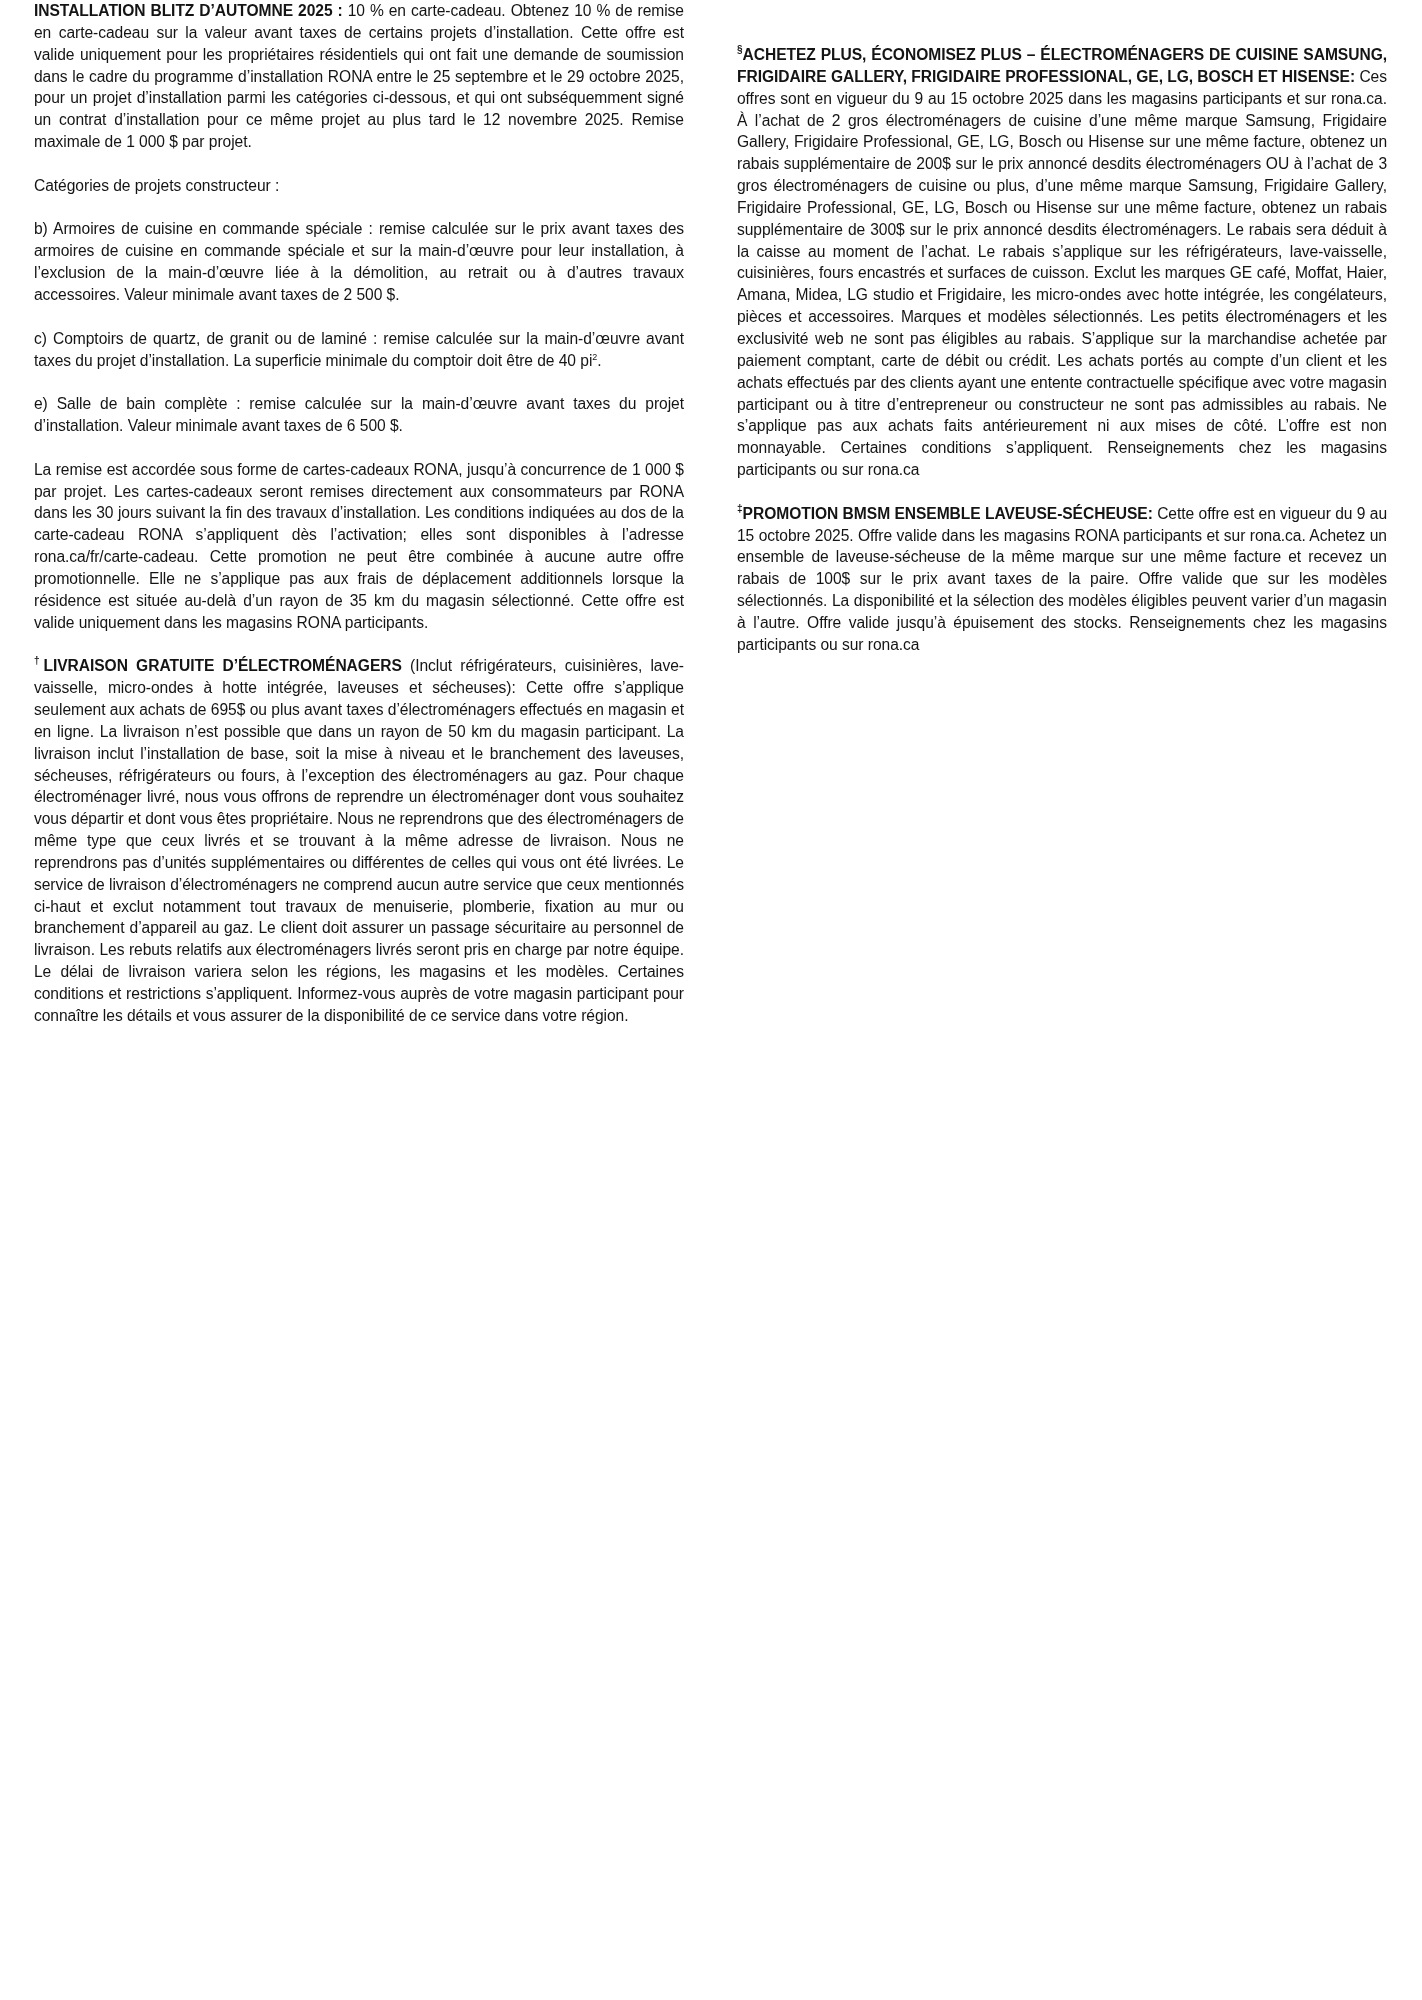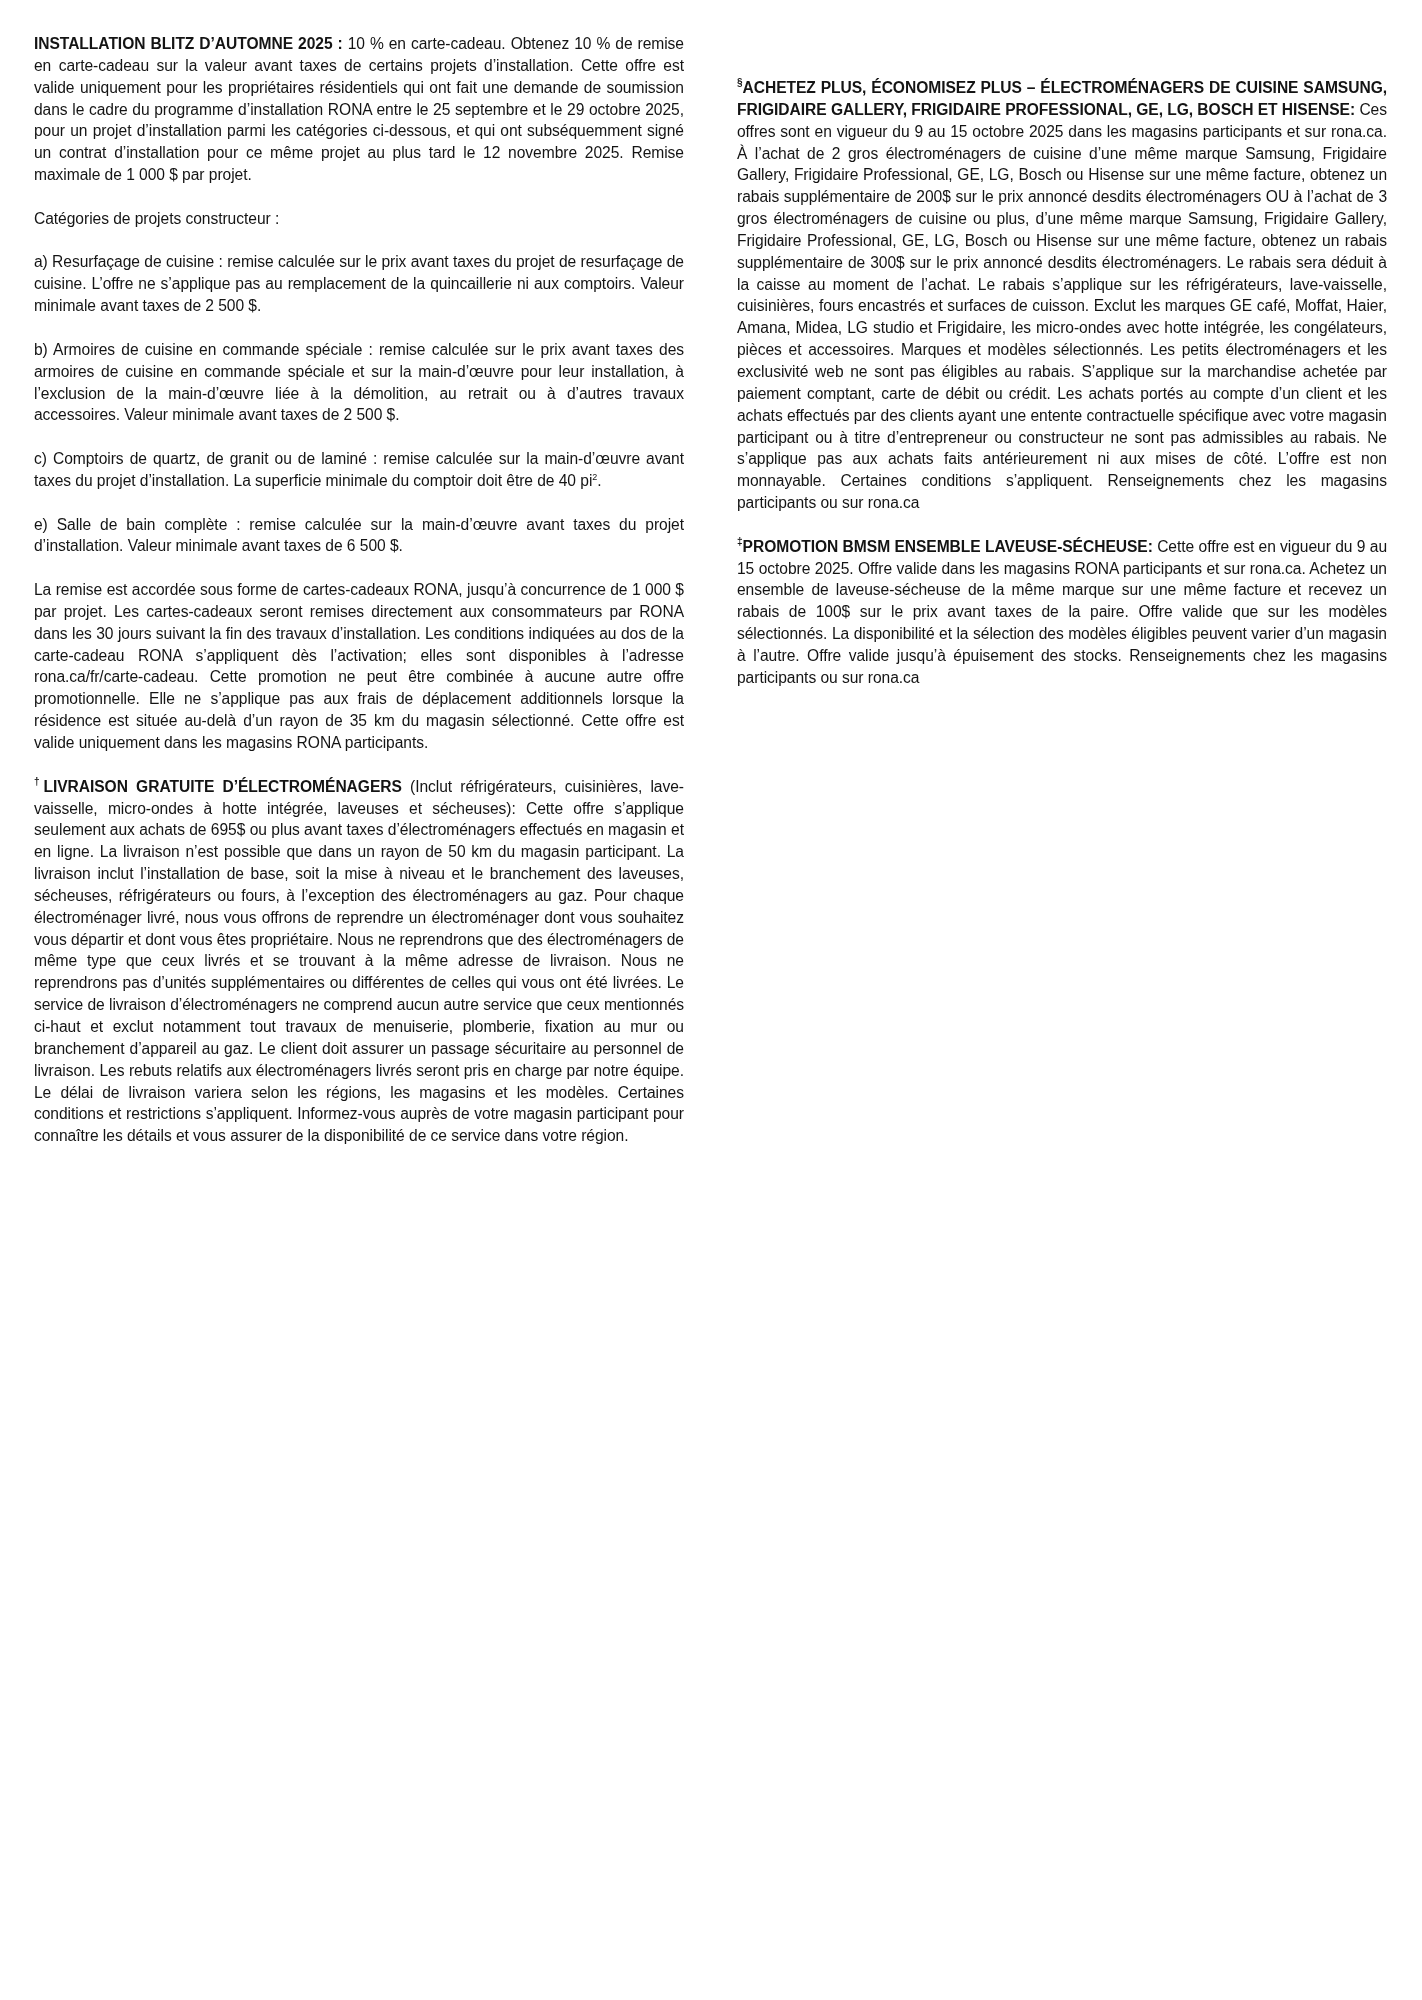--- a/index.html
+++ b/index.html
@@ -10,21 +10,21 @@
     body {
       width: 1422px;
       height: 2000px;
       position: relative;
       overflow: hidden;
       font-family: "Liberation Sans", "DejaVu Sans", sans-serif;
       color: #141414;
     }
     .column {
       position: absolute;
-      top: 33px;
+      top: 0;
       width: 650px;
       font-size: 15.6px;
       line-height: 21.85px;
       text-align: justify;
       letter-spacing: -0.05px;
     }
     .col-left { left: 34px; }
     .col-right { left: 737px; margin-top: 44px; }
     .para {
       margin: 0 0 21.85px 0;
@@ -53,21 +53,20 @@
 <body>
 
 <div class="column col-left">
 
   <p class="para last-line-left">
     <span class="bold">INSTALLATION BLITZ D’AUTOMNE 2025 :</span><span> 10 % en carte-cadeau. Obtenez 10 % de remise en carte-cadeau sur la valeur avant taxes de certains projets d’installation. Cette offre est valide uniquement pour les propriétaires résidentiels qui ont fait une demande de soumission dans le cadre du programme d’installation RONA entre le 25 septembre et le 29 octobre 2025, pour un projet d’installation parmi les catégories ci-dessous, et qui ont subséquemment signé un contrat d’installation pour ce même projet au plus tard le 12 novembre 2025. Remise maximale de 1 000 $ par projet.</span>
   </p>
 
   <p class="para last-line-left">Catégories de projets constructeur :</p>
 
-  <p class="para last-line-left">a) Resurfaçage de cuisine : remise calculée sur le prix avant taxes du projet de resurfaçage de cuisine. L’offre ne s’applique pas au remplacement de la quincaillerie ni aux comptoirs. Valeur minimale avant taxes de 2 500 $.</p>
 
   <p class="para last-line-left">b) Armoires de cuisine en commande spéciale : remise calculée sur le prix avant taxes des armoires de cuisine en commande spéciale et sur la main-d’œuvre pour leur installation, à l’exclusion de la main-d’œuvre liée à la démolition, au retrait ou à d’autres travaux accessoires. Valeur minimale avant taxes de 2 500 $.</p>
 
   <p class="para last-line-left"><span>c) Comptoirs de quartz, de granit ou de laminé : remise calculée sur la main-d’œuvre avant taxes du projet d’installation. La superficie minimale du comptoir doit être de 40 pi</span><span class="sup-plain">2</span><span>.</span></p>
 
 
   <p class="para last-line-left">e) Salle de bain complète : remise calculée sur la main-d’œuvre avant taxes du projet d’installation. Valeur minimale avant taxes de 6 500 $.</p>
 
   <p class="para last-line-left">La remise est accordée sous forme de cartes-cadeaux RONA, jusqu’à concurrence de 1 000 $ par projet. Les cartes-cadeaux seront remises directement aux consommateurs par RONA dans les 30 jours suivant la fin des travaux d’installation. Les conditions indiquées au dos de la carte-cadeau RONA s’appliquent dès l’activation; elles sont disponibles à l’adresse rona.ca/fr/carte-cadeau. Cette promotion ne peut être combinée à aucune autre offre promotionnelle. Elle ne s’applique pas aux frais de déplacement additionnels lorsque la résidence est située au-delà d’un rayon de 35 km du magasin sélectionné. Cette offre est valide uniquement dans les magasins RONA participants.</p>
 

